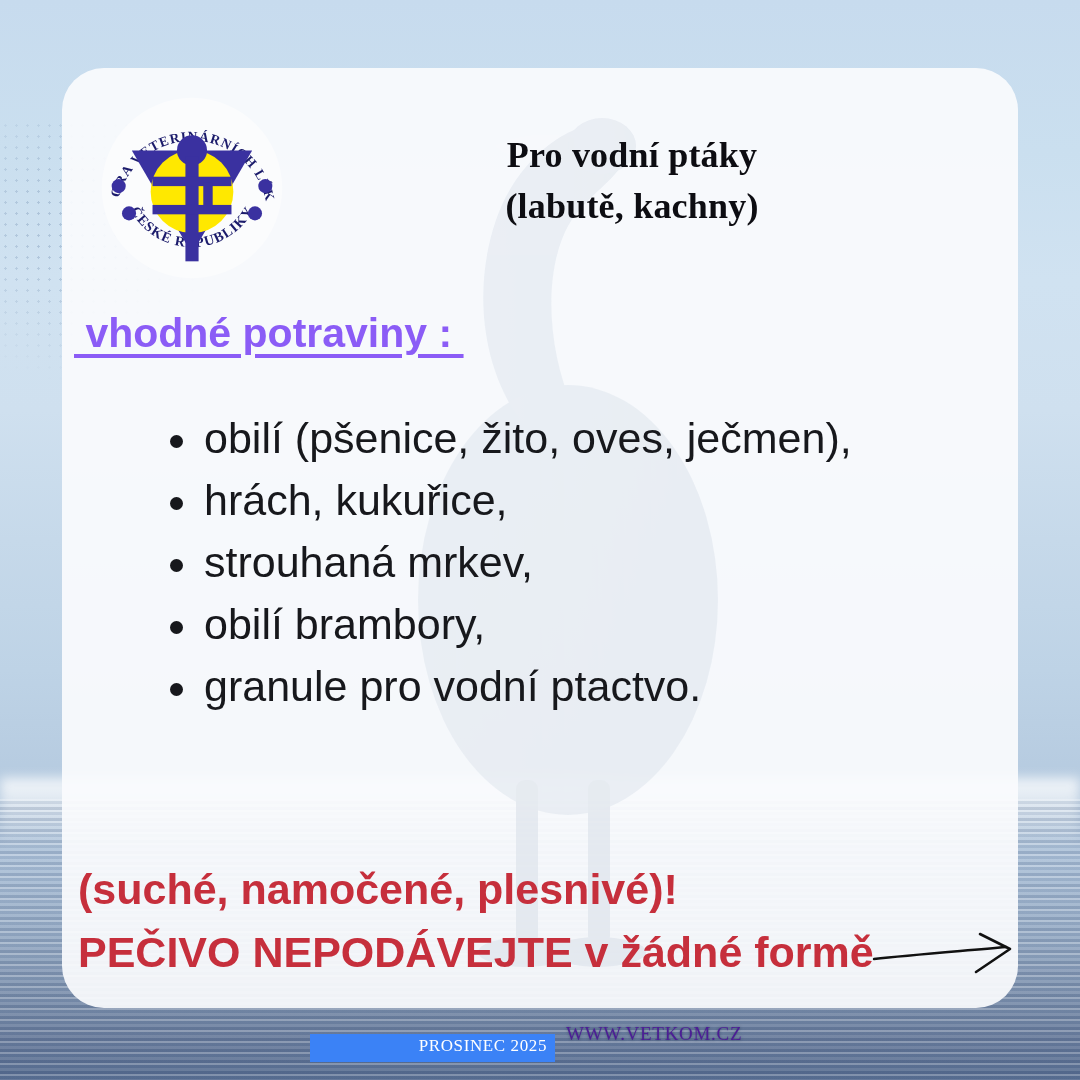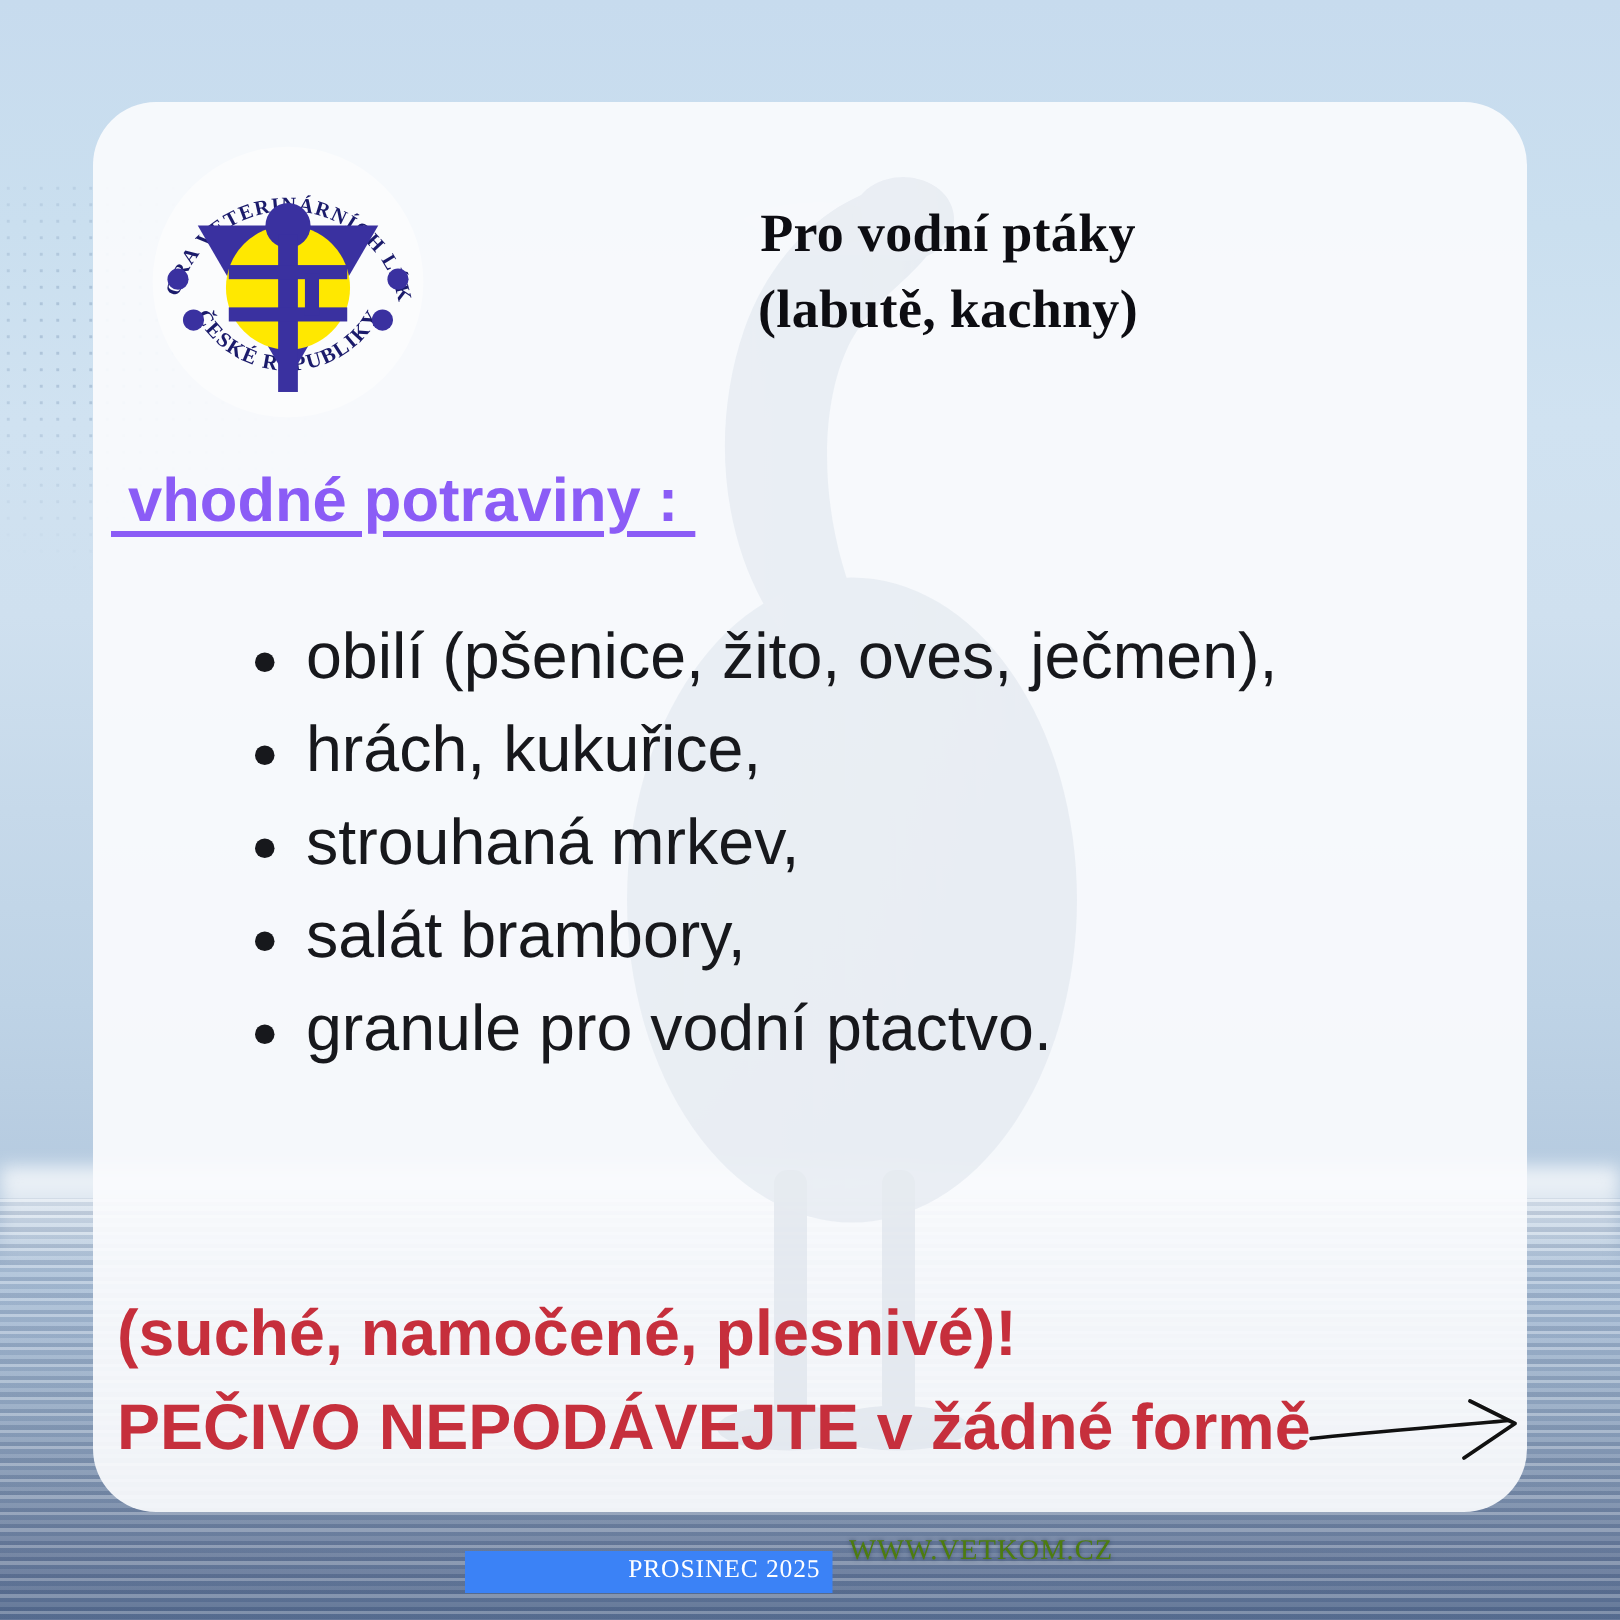--- a/index.html
+++ b/index.html
@@ -157,21 +157,21 @@
   }
   .footer-date{
     position:absolute;right:8px;top:2px;
     font-family:"Liberation Serif", serif;
     font-size:17px;color:#ffffff;letter-spacing:.6px;
     white-space:nowrap;
   }
   .footer-url{
     position:absolute;left:566px;top:3px;
     font-family:"Liberation Serif", serif;
-    font-size:19px;color:#4d7c0f;letter-spacing:.7px;
+    font-size:19px;color:#4c1d95;letter-spacing:.7px;
     white-space:nowrap;
     text-shadow:0 0 3px rgba(30,45,70,.55);
   }
 </style>
 </head>
 <body>
 
 <div class="poster">
 
   <div class="bg-photo">
@@ -260,21 +260,21 @@
         <span class="ln">Pro vodní ptáky</span>
         <span class="ln">(labutě, kachny)</span>
       </div>
 
       <div class="section-head"> vhodné potraviny : </div>
 
       <ul class="food-list">
         <li>obilí (pšenice, žito, oves, ječmen),</li>
         <li>hrách, kukuřice,</li>
         <li>strouhaná mrkev,</li>
-        <li>salát brambory,</li>
+        <li>obilí brambory,</li>
         <li>granule pro vodní ptactvo.</li>
       </ul>
 
       <div class="warning">
         <span class="ln">(suché, namočené, plesnivé)!</span>
         <span class="ln">PEČIVO NEPODÁVEJTE v žádné formě</span>
       </div>
 
       <div class="arrow">
         <svg viewBox="0 0 150 60" xmlns="http://www.w3.org/2000/svg" aria-hidden="true">

